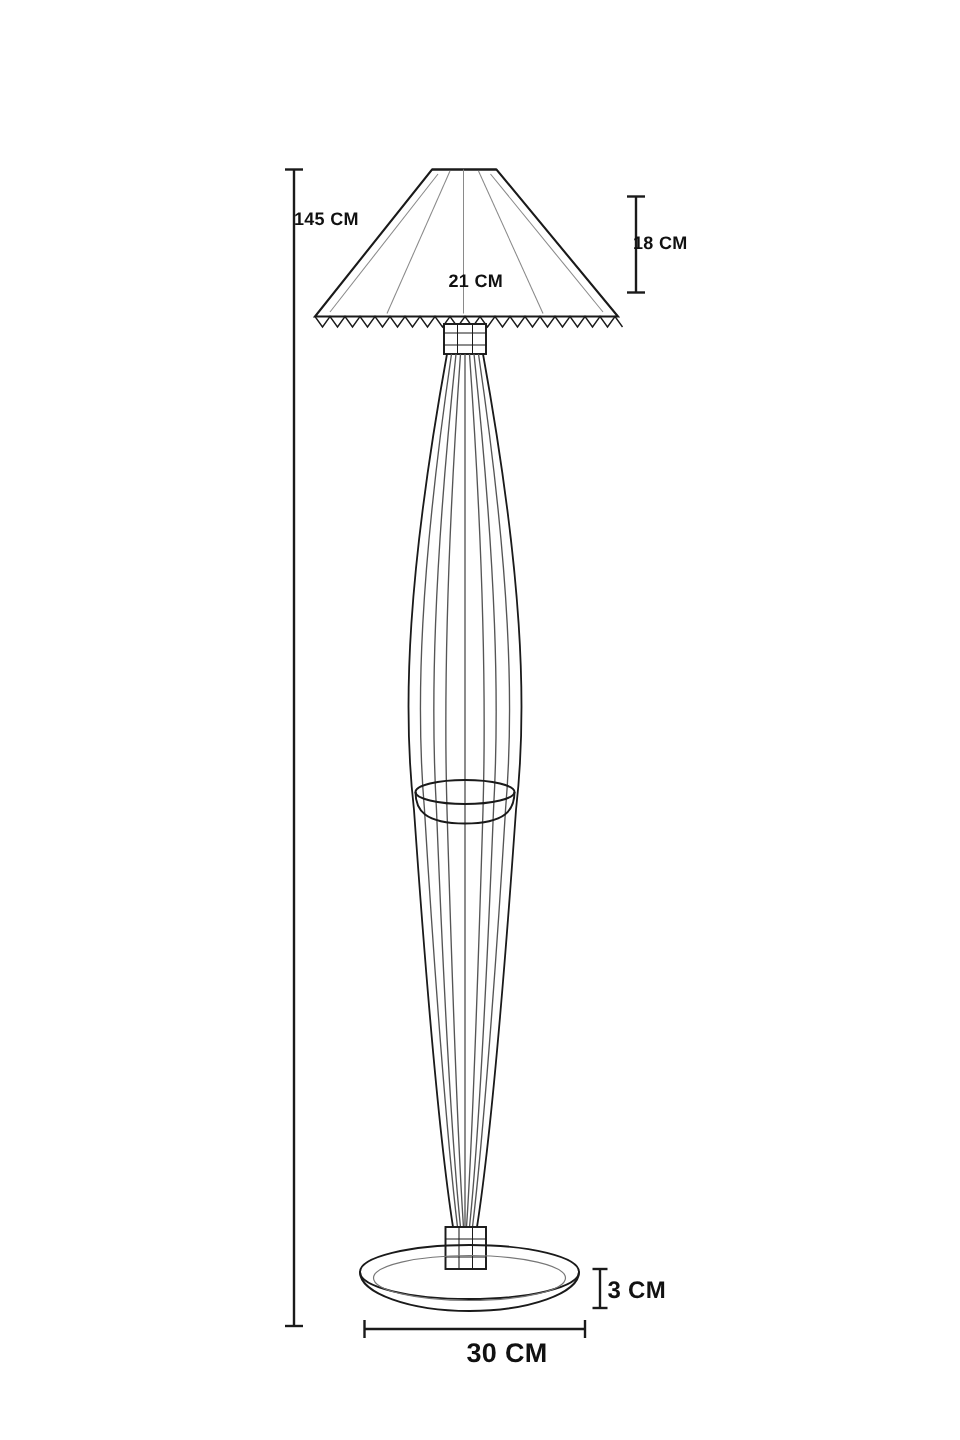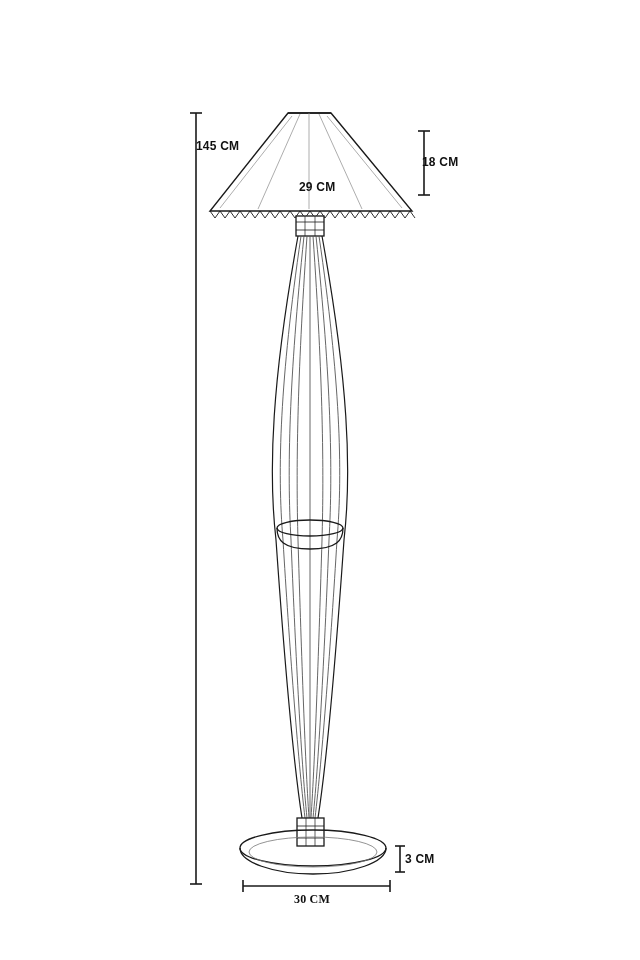--- a/index.html
+++ b/index.html
@@ -40,27 +40,26 @@
     font-size: 12px;
   }
   #label-shade-width {
     left: 299px;
     top: 180px;
     font-size: 12px;
   }
   #label-base-height {
     left: 405px;
     top: 852px;
-    font-size: 12px;
+    font-size: 16px;
   }
   #label-base-width {
-    left: 294px;
+    left: 311px;
     top: 892px;
-    font-size: 12px;
-    font-family: Liberation Serif, serif;
+    font-size: 18px;
   }
 </style>
 </head>
 <body>
 
 <div id="diagram-root">
 
   <svg width="640" height="960" viewBox="0 0 640 960">
 
     <g stroke="#1a1a1a" stroke-width="1.6" fill="none">
@@ -143,17 +142,17 @@
     <g stroke="#1a1a1a" stroke-width="1.3" fill="none">
       <ellipse cx="313" cy="848" rx="73" ry="18"></ellipse>
       <path d="M 240 848 C 240 862 273 874 313 874 C 353 874 386 862 386 848"></path>
       <ellipse cx="313" cy="852" rx="64" ry="15" stroke="#777777" stroke-width="0.8"></ellipse>
     </g>
 
   </svg>
 
   <div class="dim-label" id="label-height">145 CM</div>
   <div class="dim-label" id="label-shade-height">18 CM</div>
-  <div class="dim-label" id="label-shade-width">29 CM</div>
+  <div class="dim-label" id="label-shade-width">21 CM</div>
   <div class="dim-label" id="label-base-height">3 CM</div>
   <div class="dim-label" id="label-base-width">30 CM</div>
 
 </div>
 
 </body></html>

